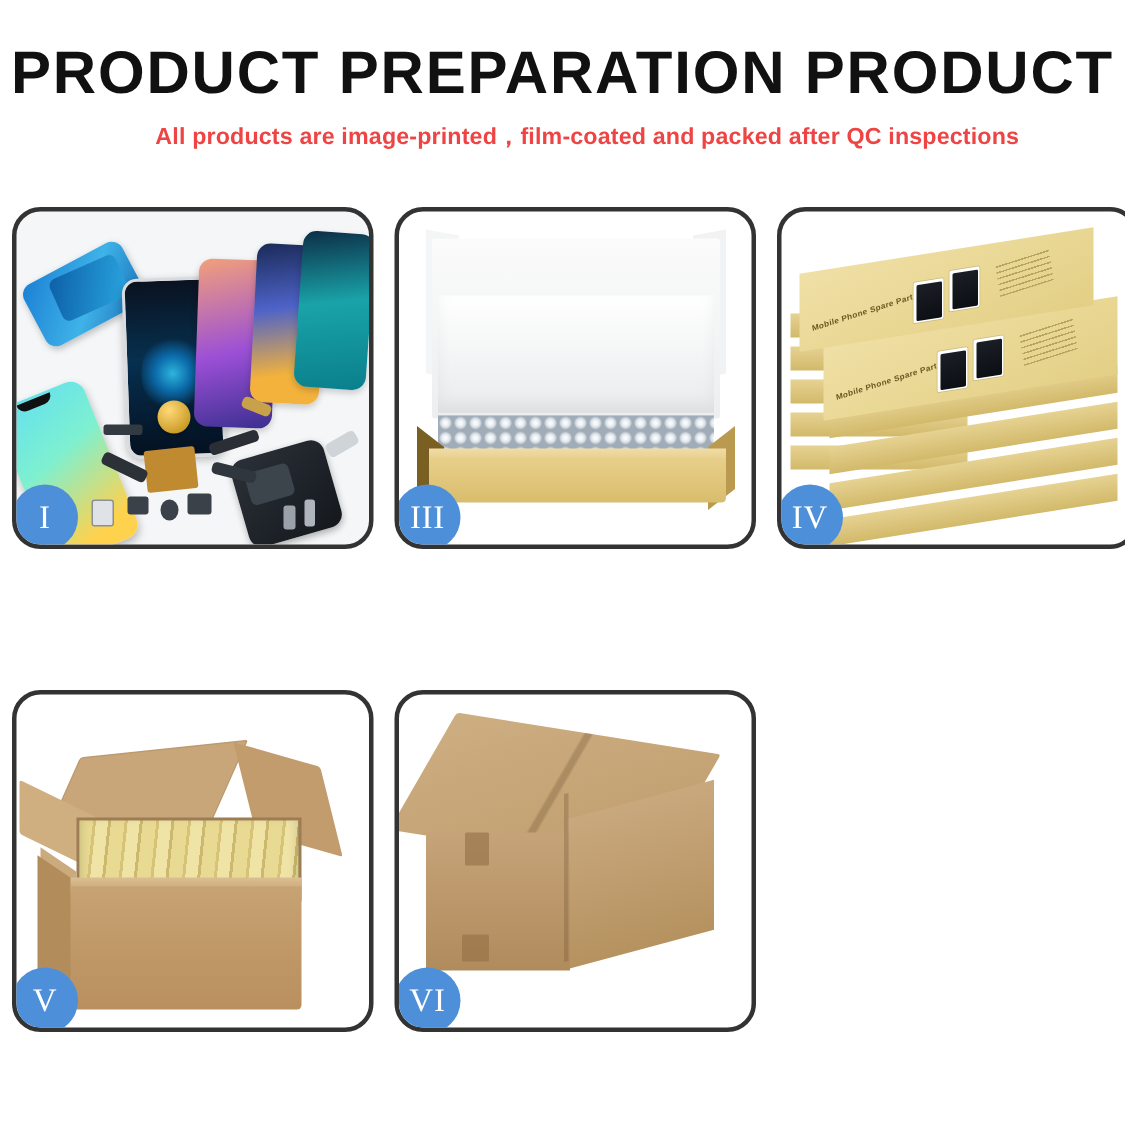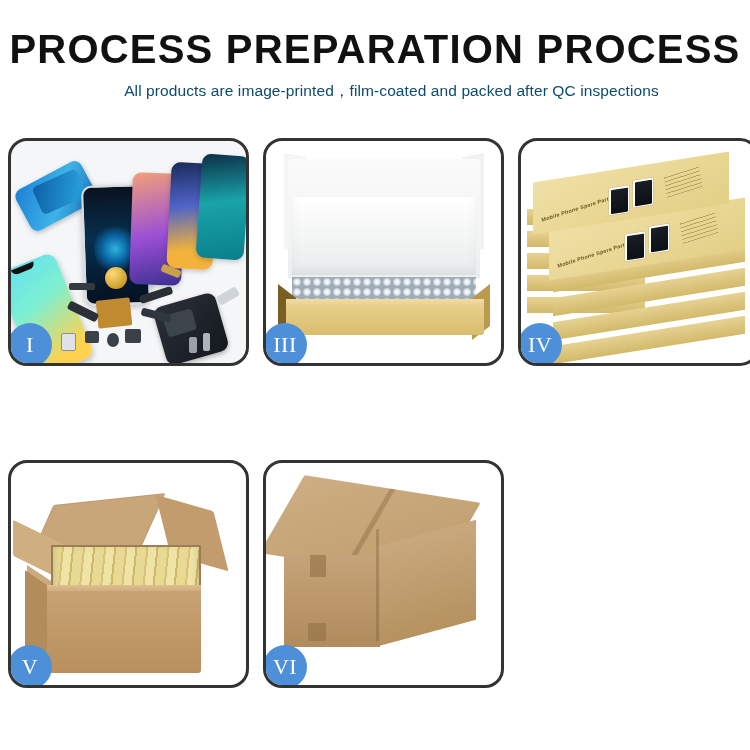--- a/index.html
+++ b/index.html
@@ -17,22 +17,22 @@
     font-size:40px;
     font-weight:700;
     letter-spacing:1.2px;
     color:#111111;
     line-height:1.05;
     white-space:nowrap;
   }
   .subtitle{
     margin-top:11px;
     font-size:15.5px;
-    font-weight:400;
-    color:#0c4a6e;
+    font-weight:700;
+    color:#ef4444;
     letter-spacing:.1px;
     white-space:nowrap;
     padding-left:33px;
   }
 
   
   .grid{
     position:absolute;
     left:8px;top:138px;
     width:734px;
@@ -243,21 +243,21 @@
        background:rgba(140,106,62,.5);border-radius:1px;}
   .c6-edge{position:absolute;left:110px;top:66px;width:3px;height:112px;
        background:rgba(120,92,56,.35);transform:skewY(-15deg);}
 </style>
 </head>
 <body>
 
 <div class="page">
 
   <div class="header">
-    <div class="title">PROCESS PREPARATION PROCESS</div>
+    <div class="title">PRODUCT PREPARATION PRODUCT</div>
     <div class="subtitle">All products are image-printed，film-coated and packed after QC inspections</div>
   </div>
 
   <div class="grid">
 
     <div class="panel p1">
       <div class="panel-photo">
         <div class="ph ph1"></div>
         <div class="ph ph2"></div>
         <div class="ph ph3"></div>

